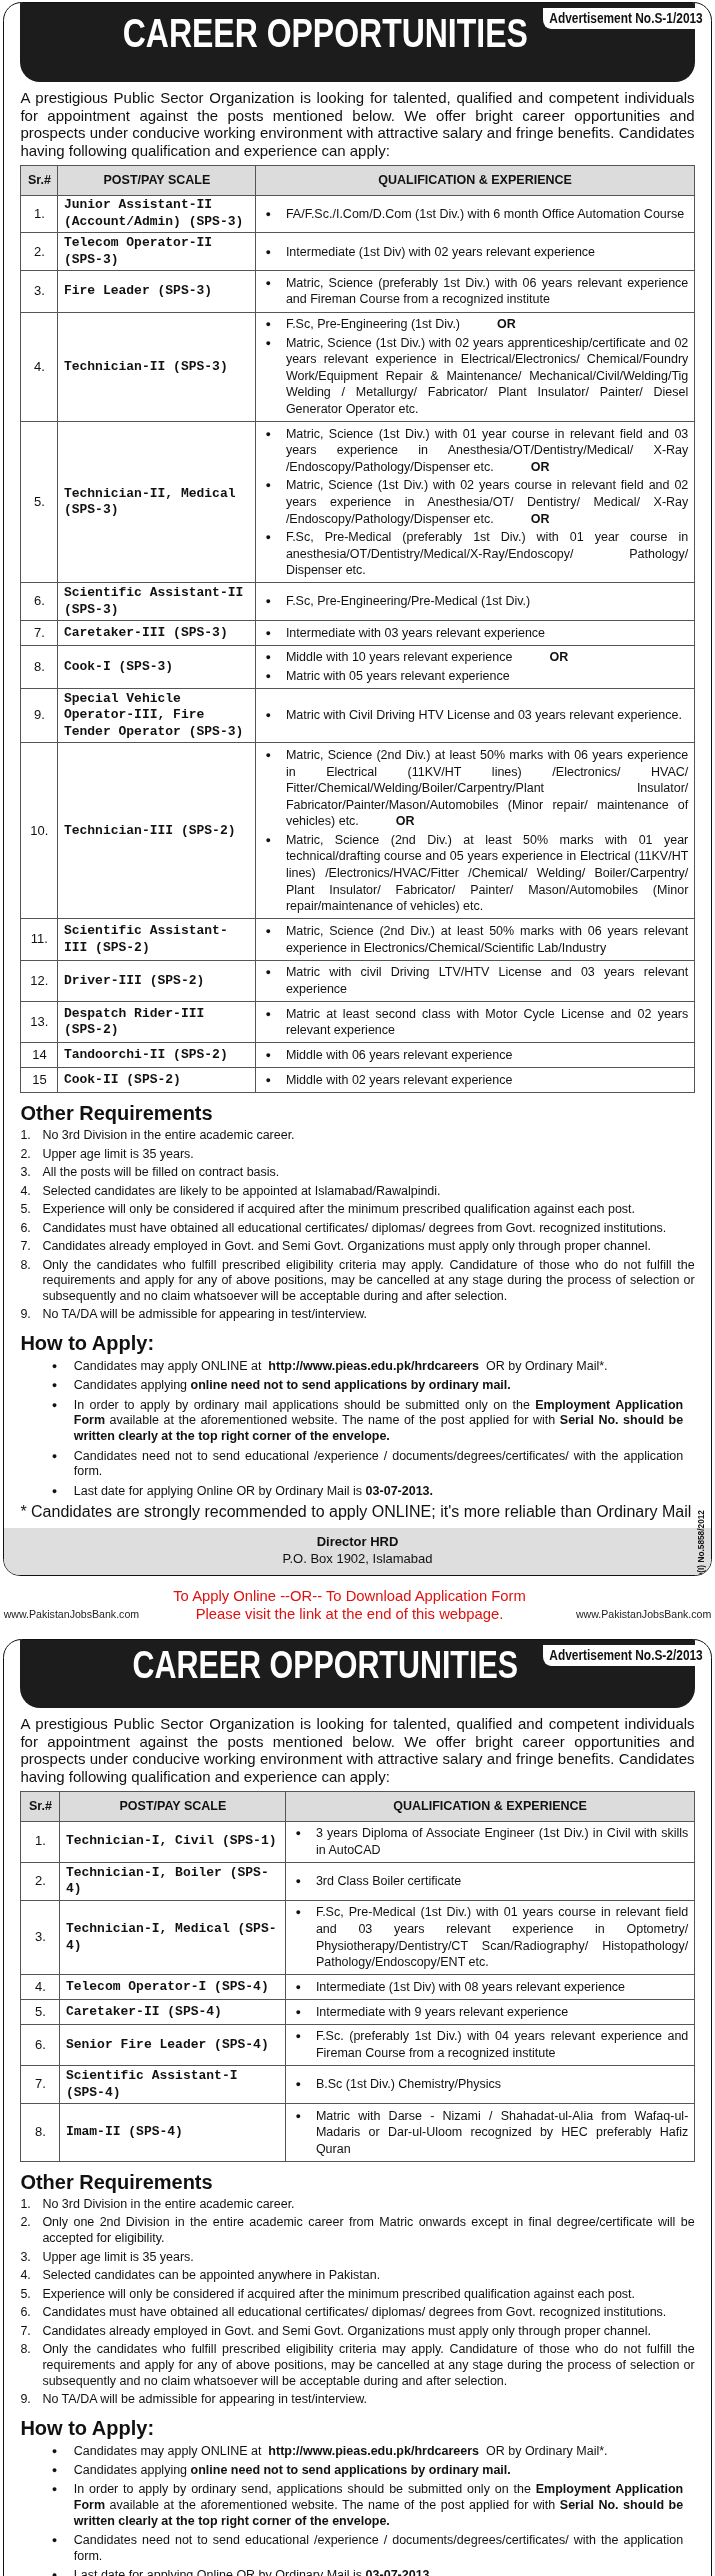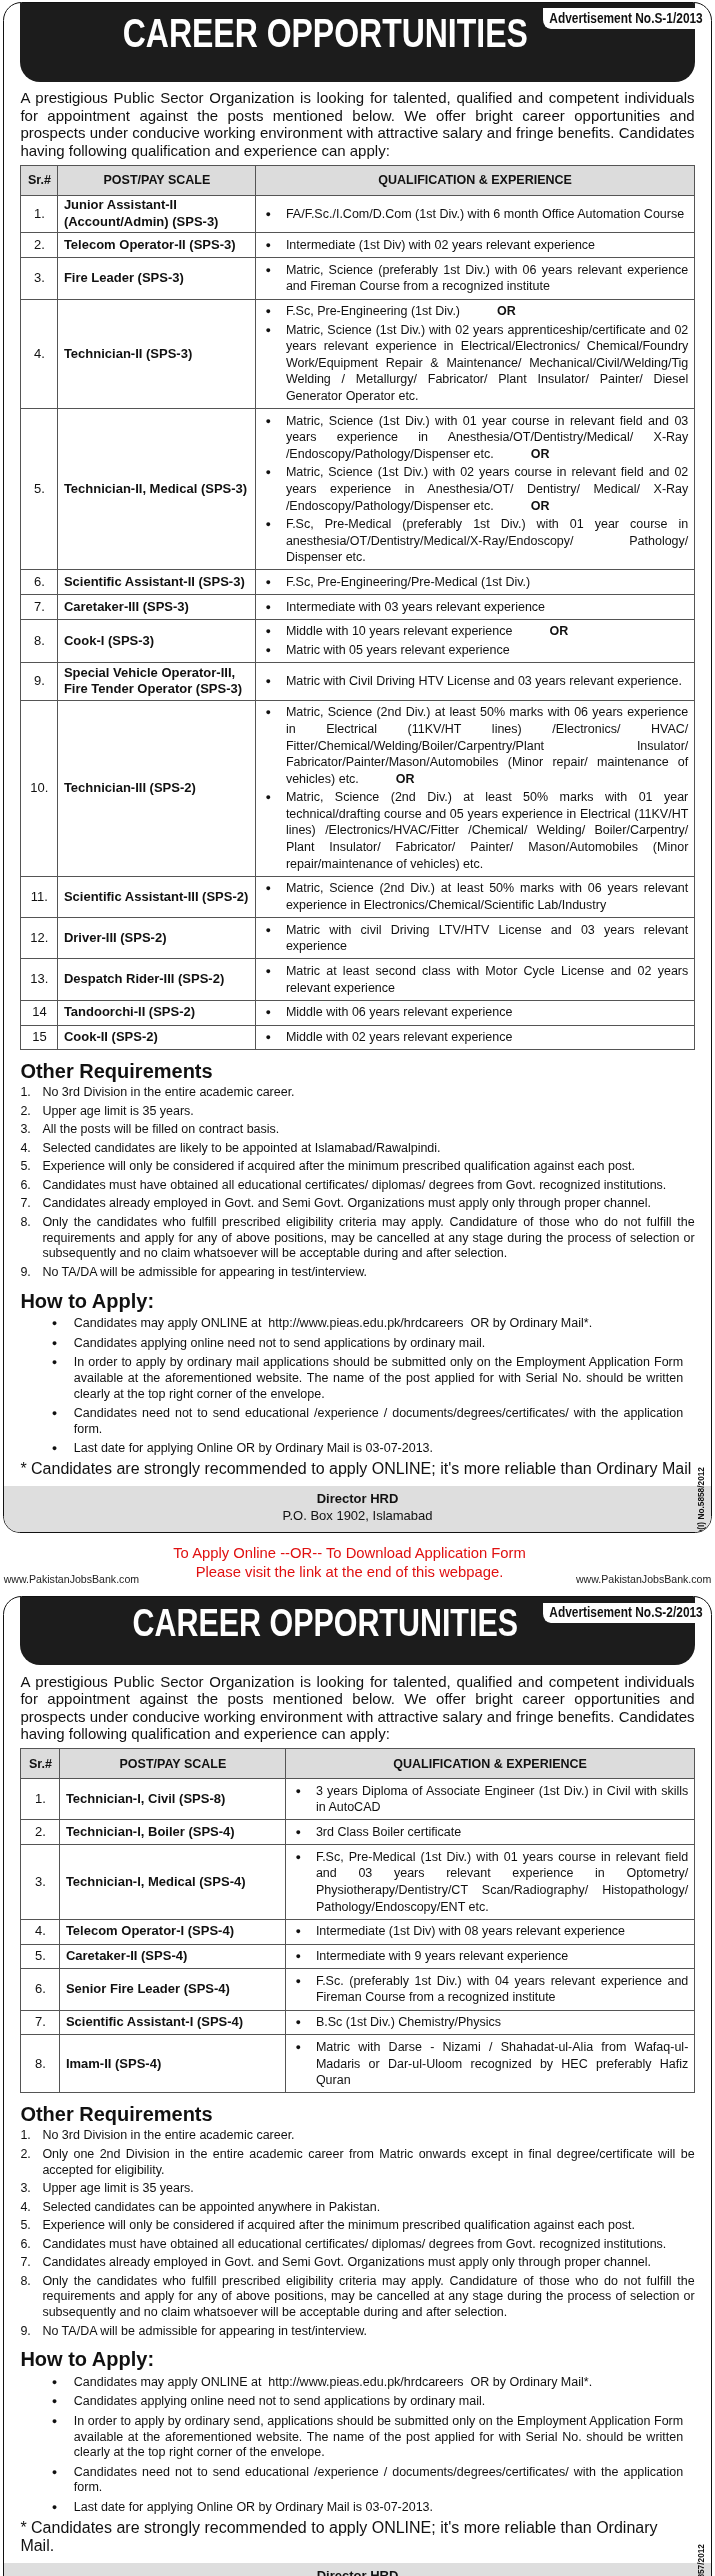--- a/index.html
+++ b/index.html
@@ -64,21 +64,21 @@
     height: 30px;
     text-align: center;
   }
   table.posts td {
     border: 0.9px solid #555;
     vertical-align: middle;
     padding: 1.8px 5.5px;
     line-height: 16.6px;
   }
   td.sr { width: 37px; text-align: center; font-size: 13px; }
-  td.post { width: 198px; font-weight: bold; font-size: 13px; }
+  td.post { width: 198px; font-weight: bold; font-size: 13px; font-family: Liberation Mono, monospace; }
   .ad2 td.post { width: 226px; }
   .ad2 td.sr { width: 39px; }
   ul.qual { list-style: none; }
   ul.qual li {
     position: relative;
     padding-left: 24px;
     text-align: justify;
     margin: 1.8px 0;
     font-size: 12.5px;
   }
@@ -116,21 +116,21 @@
     padding-left: 22px;
     line-height: 15.7px;
     margin: 3.7px 0;
     text-align: justify;
   }
   ul.apply li::before {
     content: "\25CF";
     position: absolute; left: 0; top: 0;
     font-size: 9.2px;
   }
-  .bold { font-weight: normal; }
+  .bold { font-weight: bold; }
   .note {
     margin: 3.7px 16.6px 7.4px 16.6px;
     font-size: 16px;
   }
   .pid {
     position: absolute; right: 5.5px;
     font-size: 8.3px; font-weight: bold;
     transform: rotate(-90deg);
     transform-origin: right bottom;
     white-space: nowrap;
@@ -143,21 +143,21 @@
     line-height: 16.6px;
   }
   .ad-footer .director { font-weight: bold; }
 
   .banner {
     position: relative;
     height: 54px;
     margin: 3.7px 0 5.5px 0;
   }
   .banner .site {
-    position: absolute; top: 36px;
+    position: absolute; top: 29px;
     font-size: 10.6px;
     color: #222;
   }
   .banner .site.left { left: 3.7px; }
   .banner .site.right { right: 3.7px; }
   .banner .cta {
     position: absolute; left: 0; right: 16px; top: 7.4px;
     text-align: center;
     color: #e01010;
     font-size: 14.8px;
@@ -387,21 +387,21 @@
       <thead>
         <tr>
           <th>Sr.#</th>
           <th>POST/PAY SCALE</th>
           <th>QUALIFICATION &amp; EXPERIENCE</th>
         </tr>
       </thead>
       <tbody>
           <tr>
             <td class="sr">1.</td>
-            <td class="post">Technician-I, Civil (SPS-8)</td>
+            <td class="post">Technician-I, Civil (SPS-1)</td>
             <td>
               <ul class="qual">
                 <li><span>3 years Diploma of Associate Engineer (1st Div.) in Civil with skills in AutoCAD</span></li>
               </ul>
             </td>
           </tr>
           <tr>
             <td class="sr">2.</td>
             <td class="post">Technician-I, Boiler (SPS-4)</td>
             <td>

